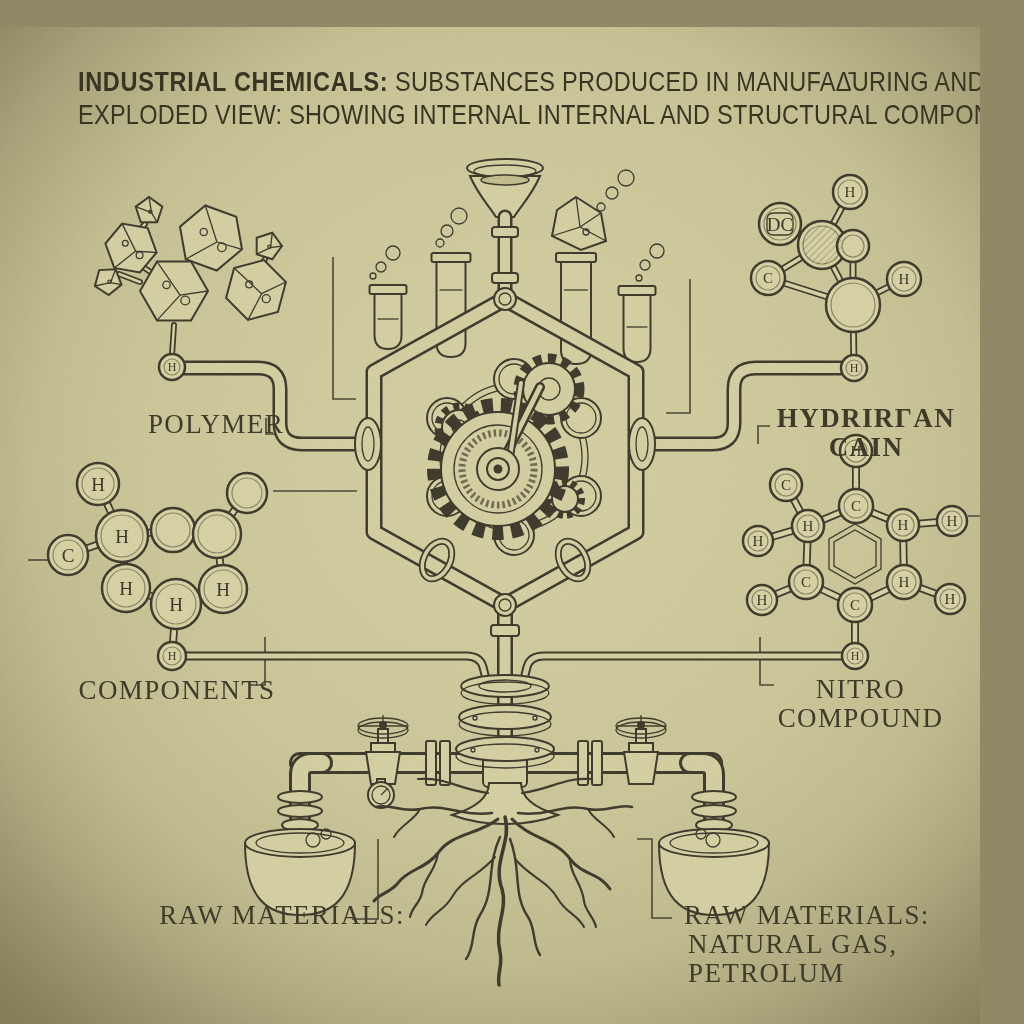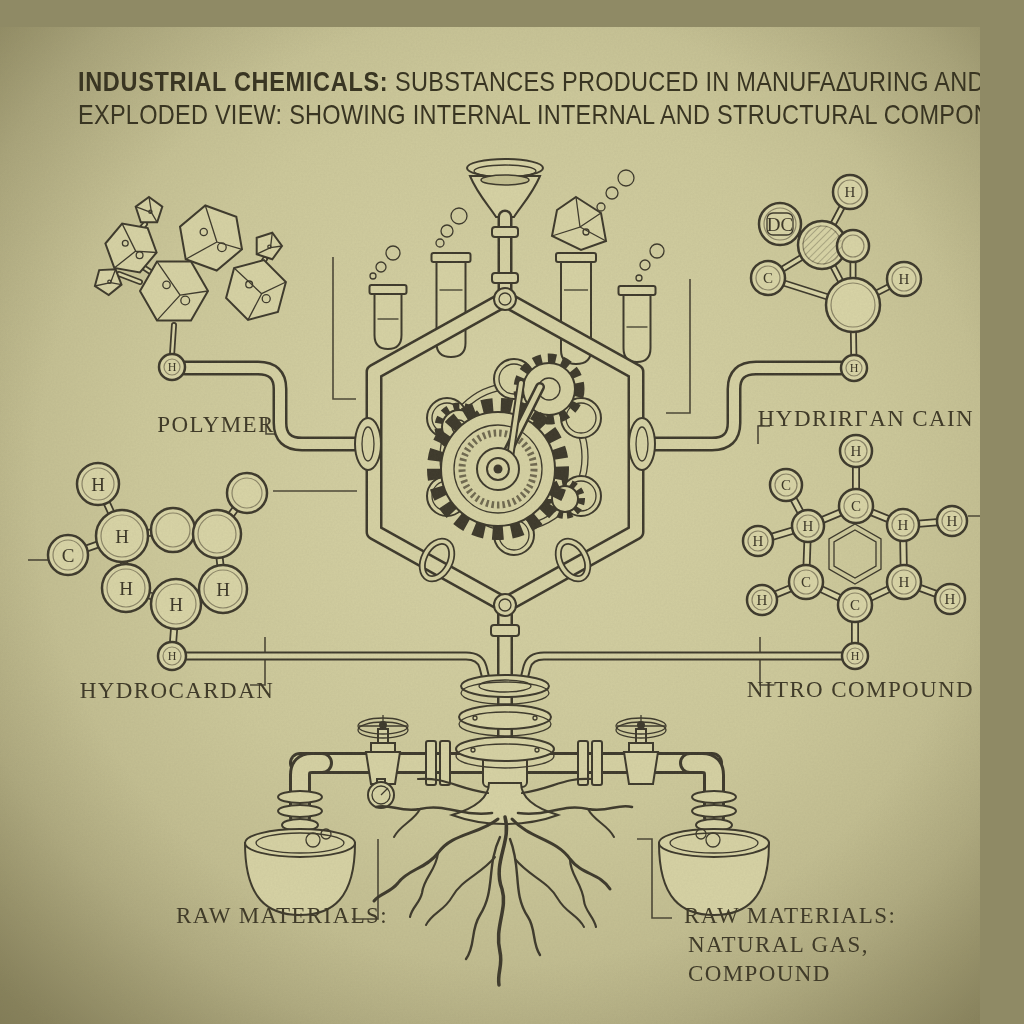--- a/index.html
+++ b/index.html
@@ -4,21 +4,21 @@
 <style>
   html,body{margin:0;padding:0;background:#8f8a65;}
   .stage{position:relative;width:980px;height:1024px;overflow:hidden;
          font-family:"Liberation Sans",sans-serif;margin-top:27px;}
   .stage svg{position:absolute;left:0;top:0;}
   
   .title{position:absolute;left:78px;top:38px;transform:scaleX(.84);transform-origin:0 0;
          font-family:"Liberation Sans",sans-serif;font-size:28px;line-height:33px;
          color:#393522;white-space:nowrap;letter-spacing:.3px;}
   .title .lead{font-weight:700;letter-spacing:.8px;}
-  .lbl{position:absolute;font-family:"Liberation Serif",serif;font-size:23px;line-height:29px;
+  .lbl{position:absolute;font-family:"Liberation Serif",serif;font-size:27px;line-height:29px;
        color:#403b29;letter-spacing:1.4px;text-align:center;}
   
   .po{fill:none;stroke:#3c382b;stroke-linecap:round;stroke-linejoin:round;}
   .pi{fill:none;stroke:#d6d2a4;stroke-linecap:round;stroke-linejoin:round;}
   .bo{stroke:#3c382b;stroke-linecap:round;}
   .bi{stroke:#d9d5a7;stroke-linecap:round;}
   .ball{fill:#d9d5a7;stroke:#3c382b;stroke-width:2.5;}
   .ballin{fill:none;stroke:#8a8466;stroke-width:1.2;}
   .atomtxt{fill:#3a3526;font-family:"Liberation Serif",serif;text-anchor:middle;}
   .ln{stroke:#4a4535;stroke-width:1.6;fill:none;}
@@ -485,26 +485,26 @@
   <rect width="1024" height="1024" fill="url(#vg)"></rect>
   <rect width="1024" height="1024" filter="url(#nz)" opacity="0.18"></rect>
 </svg>
 
 <div class="title">
   <div><span class="lead">INDUSTRIAL CHEMICALS:</span><span> SUBSTANCES PRODUCED IN MANUFAΔ̄URING AND</span></div>
   <div>EXPLODED VIEW: SHOWING INTERNAL INTERNAL AND STRUCTURAL COMPONENTS</div>
 </div>
 
 <div class="lbl" style="left:116px;top:383px;width:200px;">POLYMER</div>
-<div class="lbl" style="left:746px;top:377px;width:240px;">HYDRIRΓAN CAIN</div>
+<div class="lbl" style="left:746px;top:377px;width:240px;font-weight:bold;">HYDRIRΓAN CAIN</div>
 <div class="lbl" style="left:57px;top:649px;width:240px;">
-  <div>HYDROCARDAN</div>
+  <div>COMPONENTS</div>
 </div>
 <div class="lbl" style="left:738px;top:648px;width:245px;font-family:Liberation Serif, serif;">NITRO COMPOUND</div>
 <div class="lbl" style="left:117px;top:874px;width:330px;">
   <div>RAW MATERIALS:</div>
 </div>
 <div class="lbl" style="left:684px;top:874px;width:330px;text-align:left;">
   <div>RAW MATERIALS:</div>
-  <div style="padding-left:4px;">NATURAL GAS, COMPOUND</div>
+  <div style="padding-left:4px;">NATURAL GAS, PETROLUM</div>
 </div>
 
 </div>
 
 </body></html>

